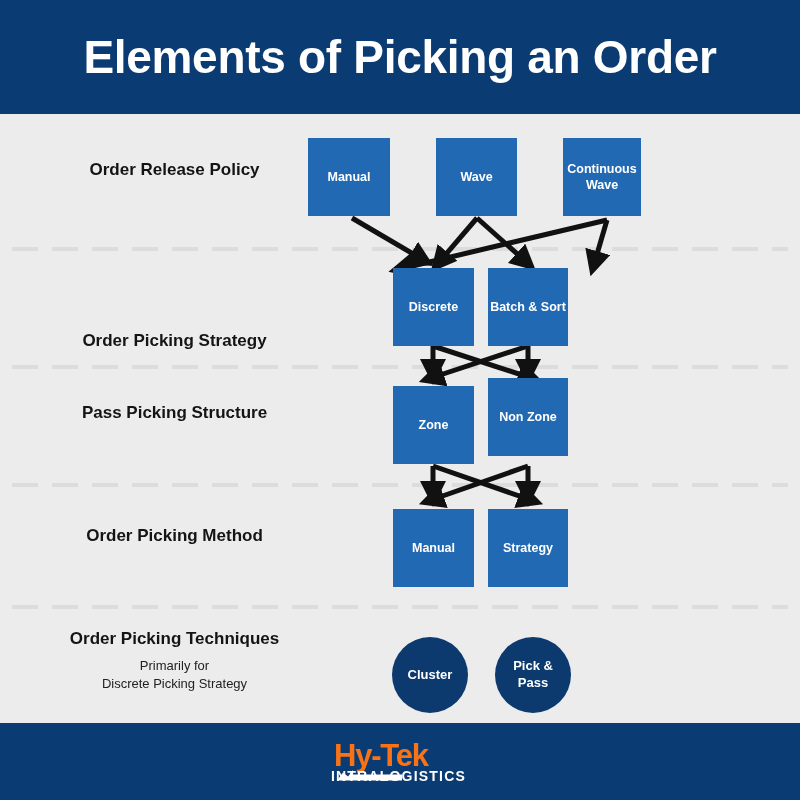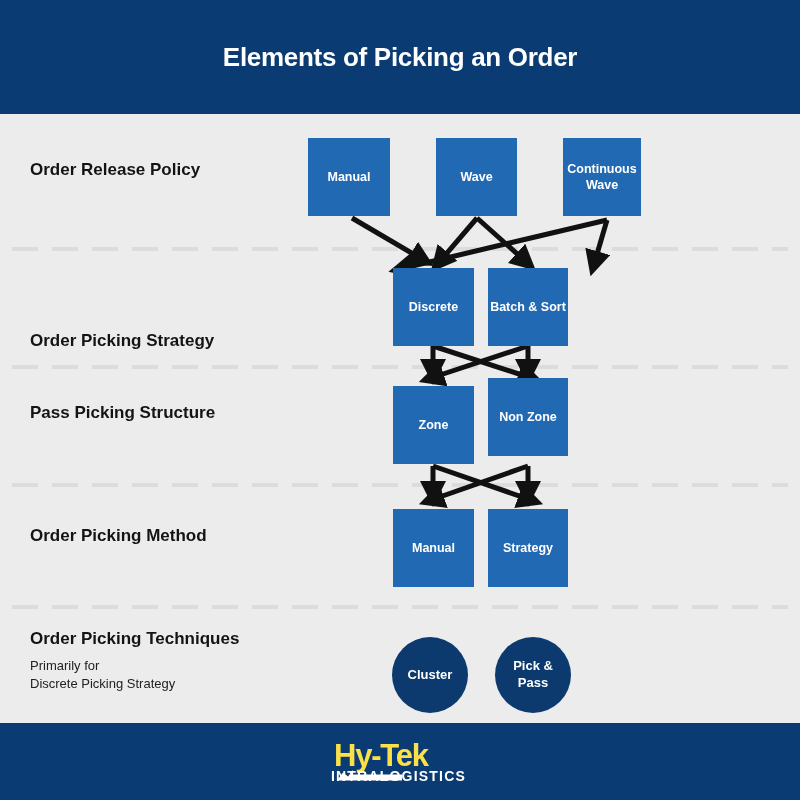--- a/index.html
+++ b/index.html
@@ -17,21 +17,21 @@
 
   
   .header {
     position: absolute; left: 0; top: 0;
     width: 800px; height: 114px;
     background: #0a3b72;
     display: flex; align-items: center; justify-content: center;
   }
   .header-title {
     color: #ffffff;
-    font-size: 26px;
+    font-size: 46px;
     font-weight: bold;
     letter-spacing: -0.3px;
     text-align: center;
   }
 
   
   .body-area {
     position: absolute; left: 0; top: 114px;
     width: 800px; height: 609px;
     background: #ececec;
@@ -44,21 +44,22 @@
     background-image: repeating-linear-gradient(
       to right,
       #dcdcdc 0px, #dcdcdc 26px,
       rgba(0,0,0,0) 26px, rgba(0,0,0,0) 40px
     );
   }
 
   
   .row-label {
     position: absolute;
-    left: 30px; width: 265px;
+    left: 42px; width: 265px;
+    text-align: center;
     color: #141414;
     font-size: 17px;
     font-weight: bold;
     line-height: 1.3;
   }
   .row-label .sub {
     display: block;
     font-size: 13px;
     font-weight: normal;
     line-height: 1.35;
@@ -96,21 +97,21 @@
   
   .footer {
     position: absolute; left: 0; top: 723px;
     width: 800px; height: 77px;
     background: #0a3b72;
     display: flex; align-items: center; justify-content: center;
   }
   .logo { position: relative; width: 132px; height: 44px; }
   .logo-wordmark {
     position: absolute; left: 0; top: 0;
-    color: #fde047;
+    color: #f97316;
     font-size: 31px;
     font-weight: bold;
     letter-spacing: -1.2px;
     line-height: 1;
     font-family: "Liberation Sans", sans-serif;
   }
   .logo-sub {
     position: absolute; right: 0; top: 29px;
     color: #ffffff;
     font-size: 14px;

